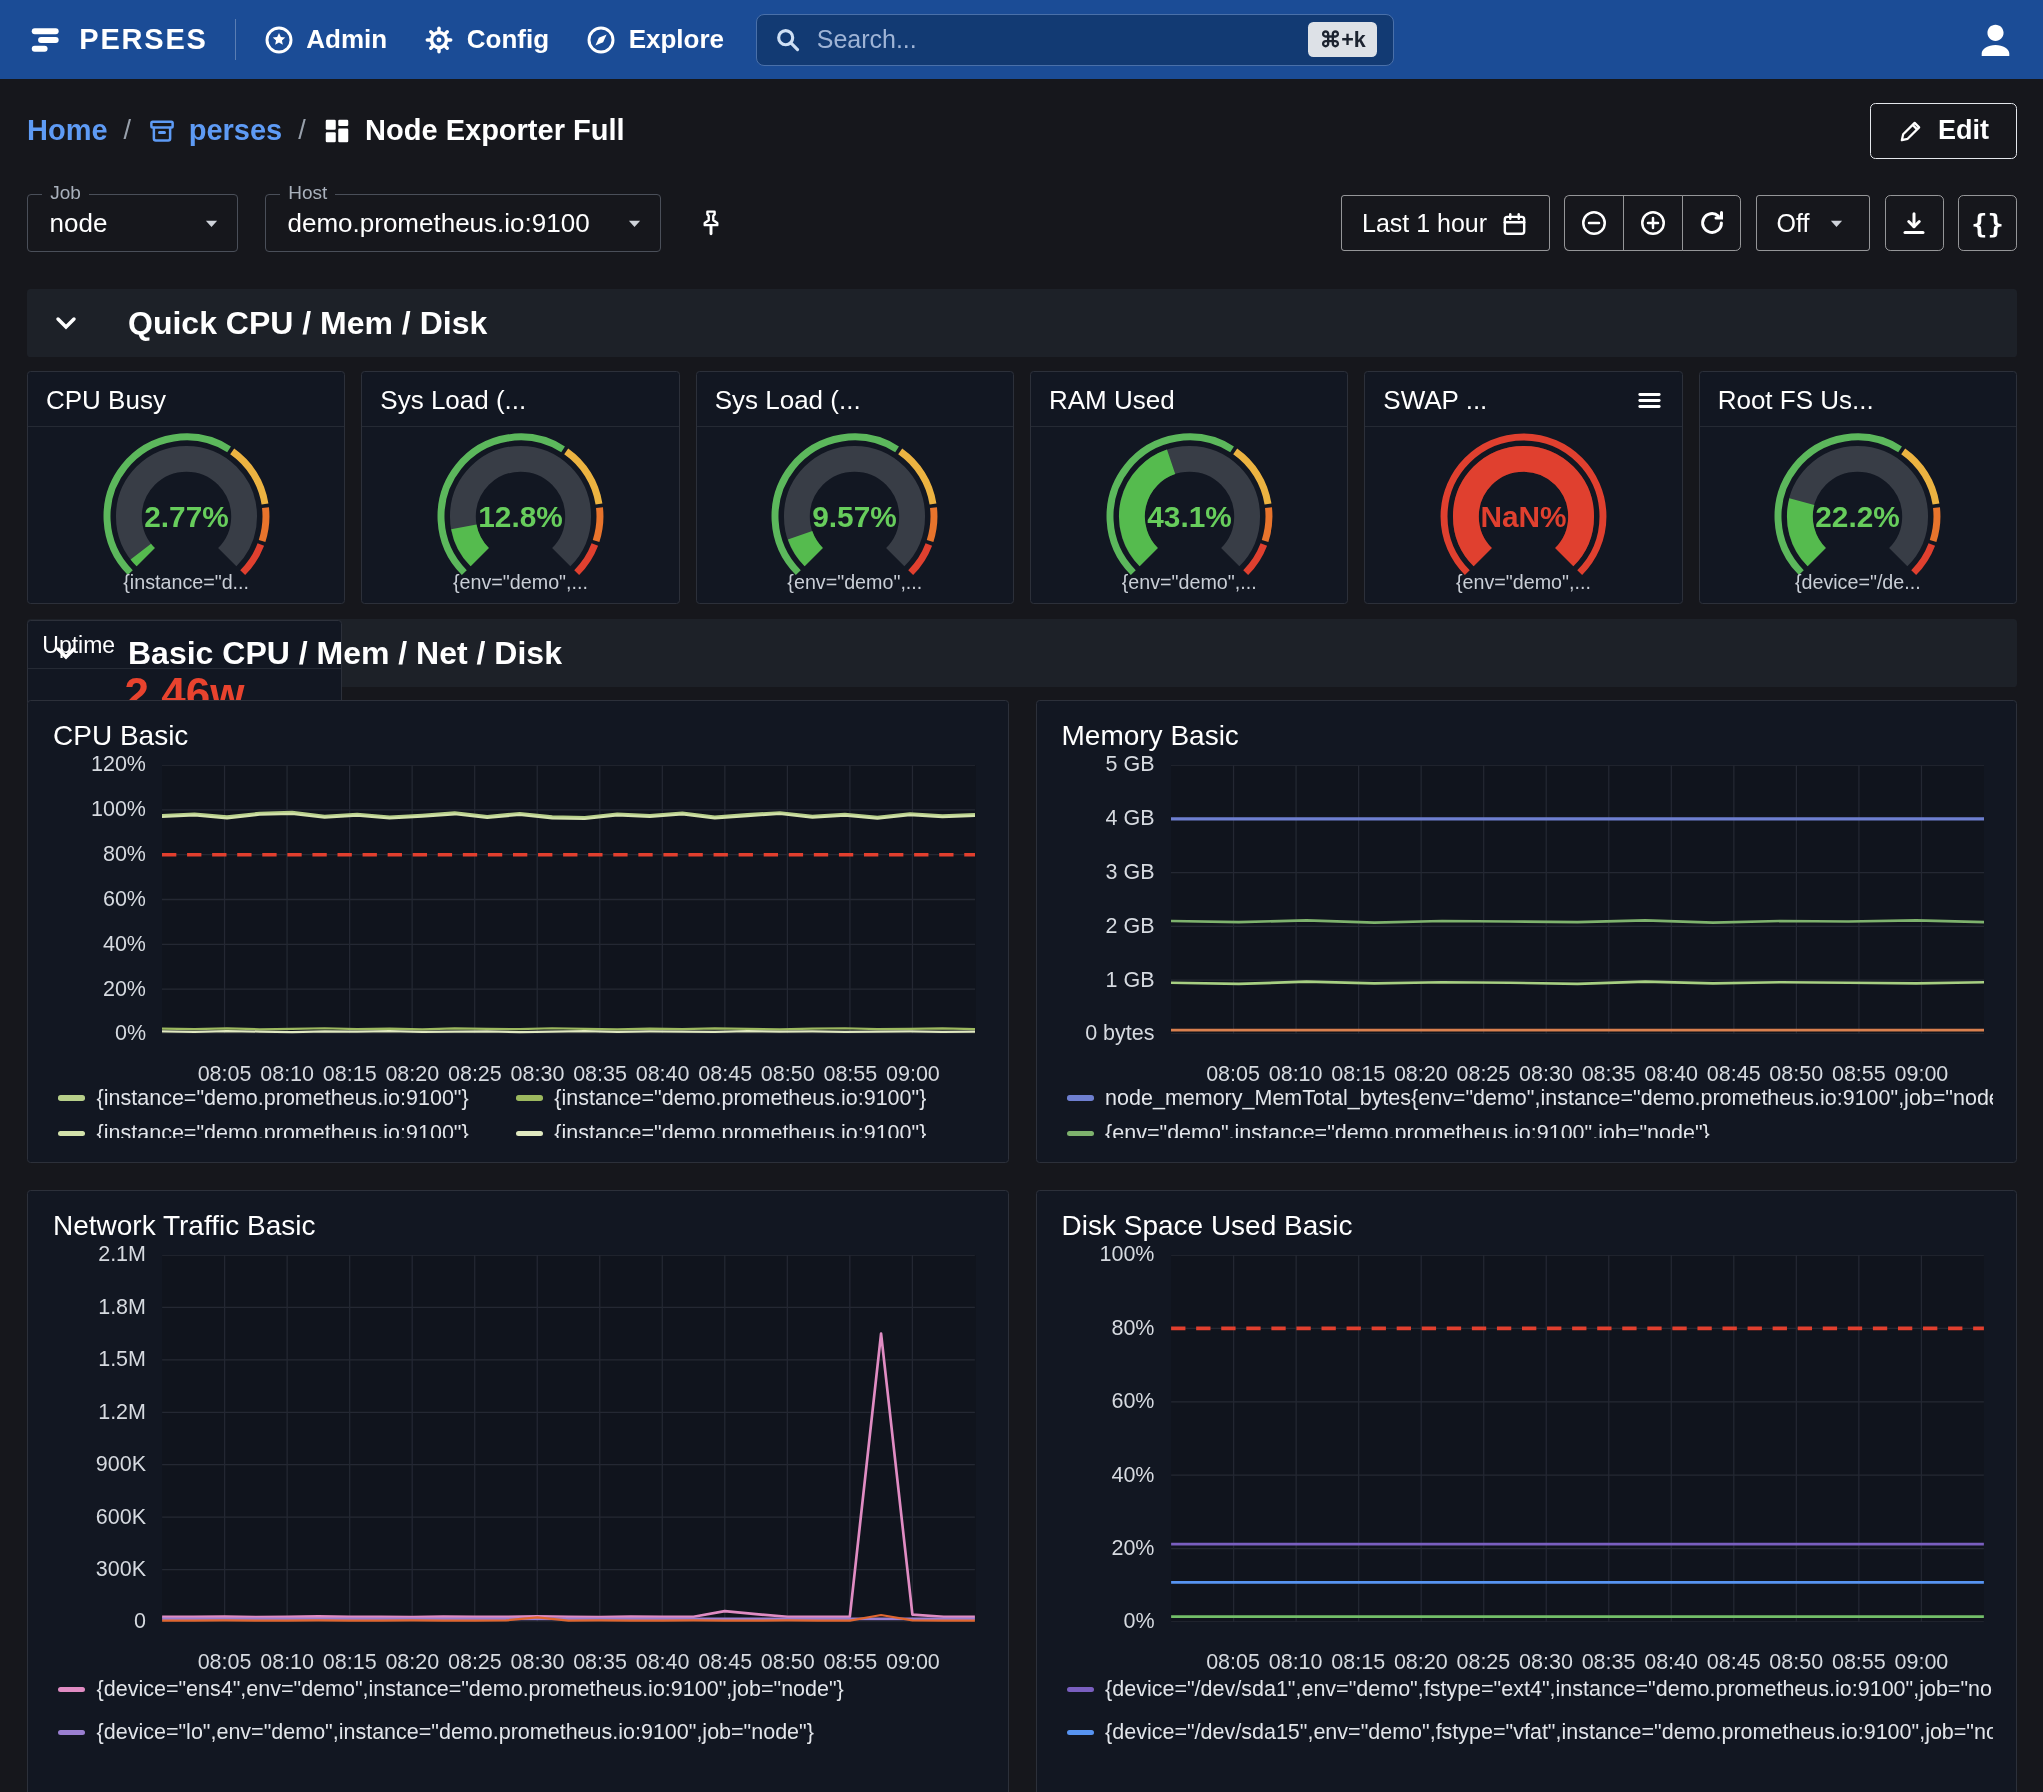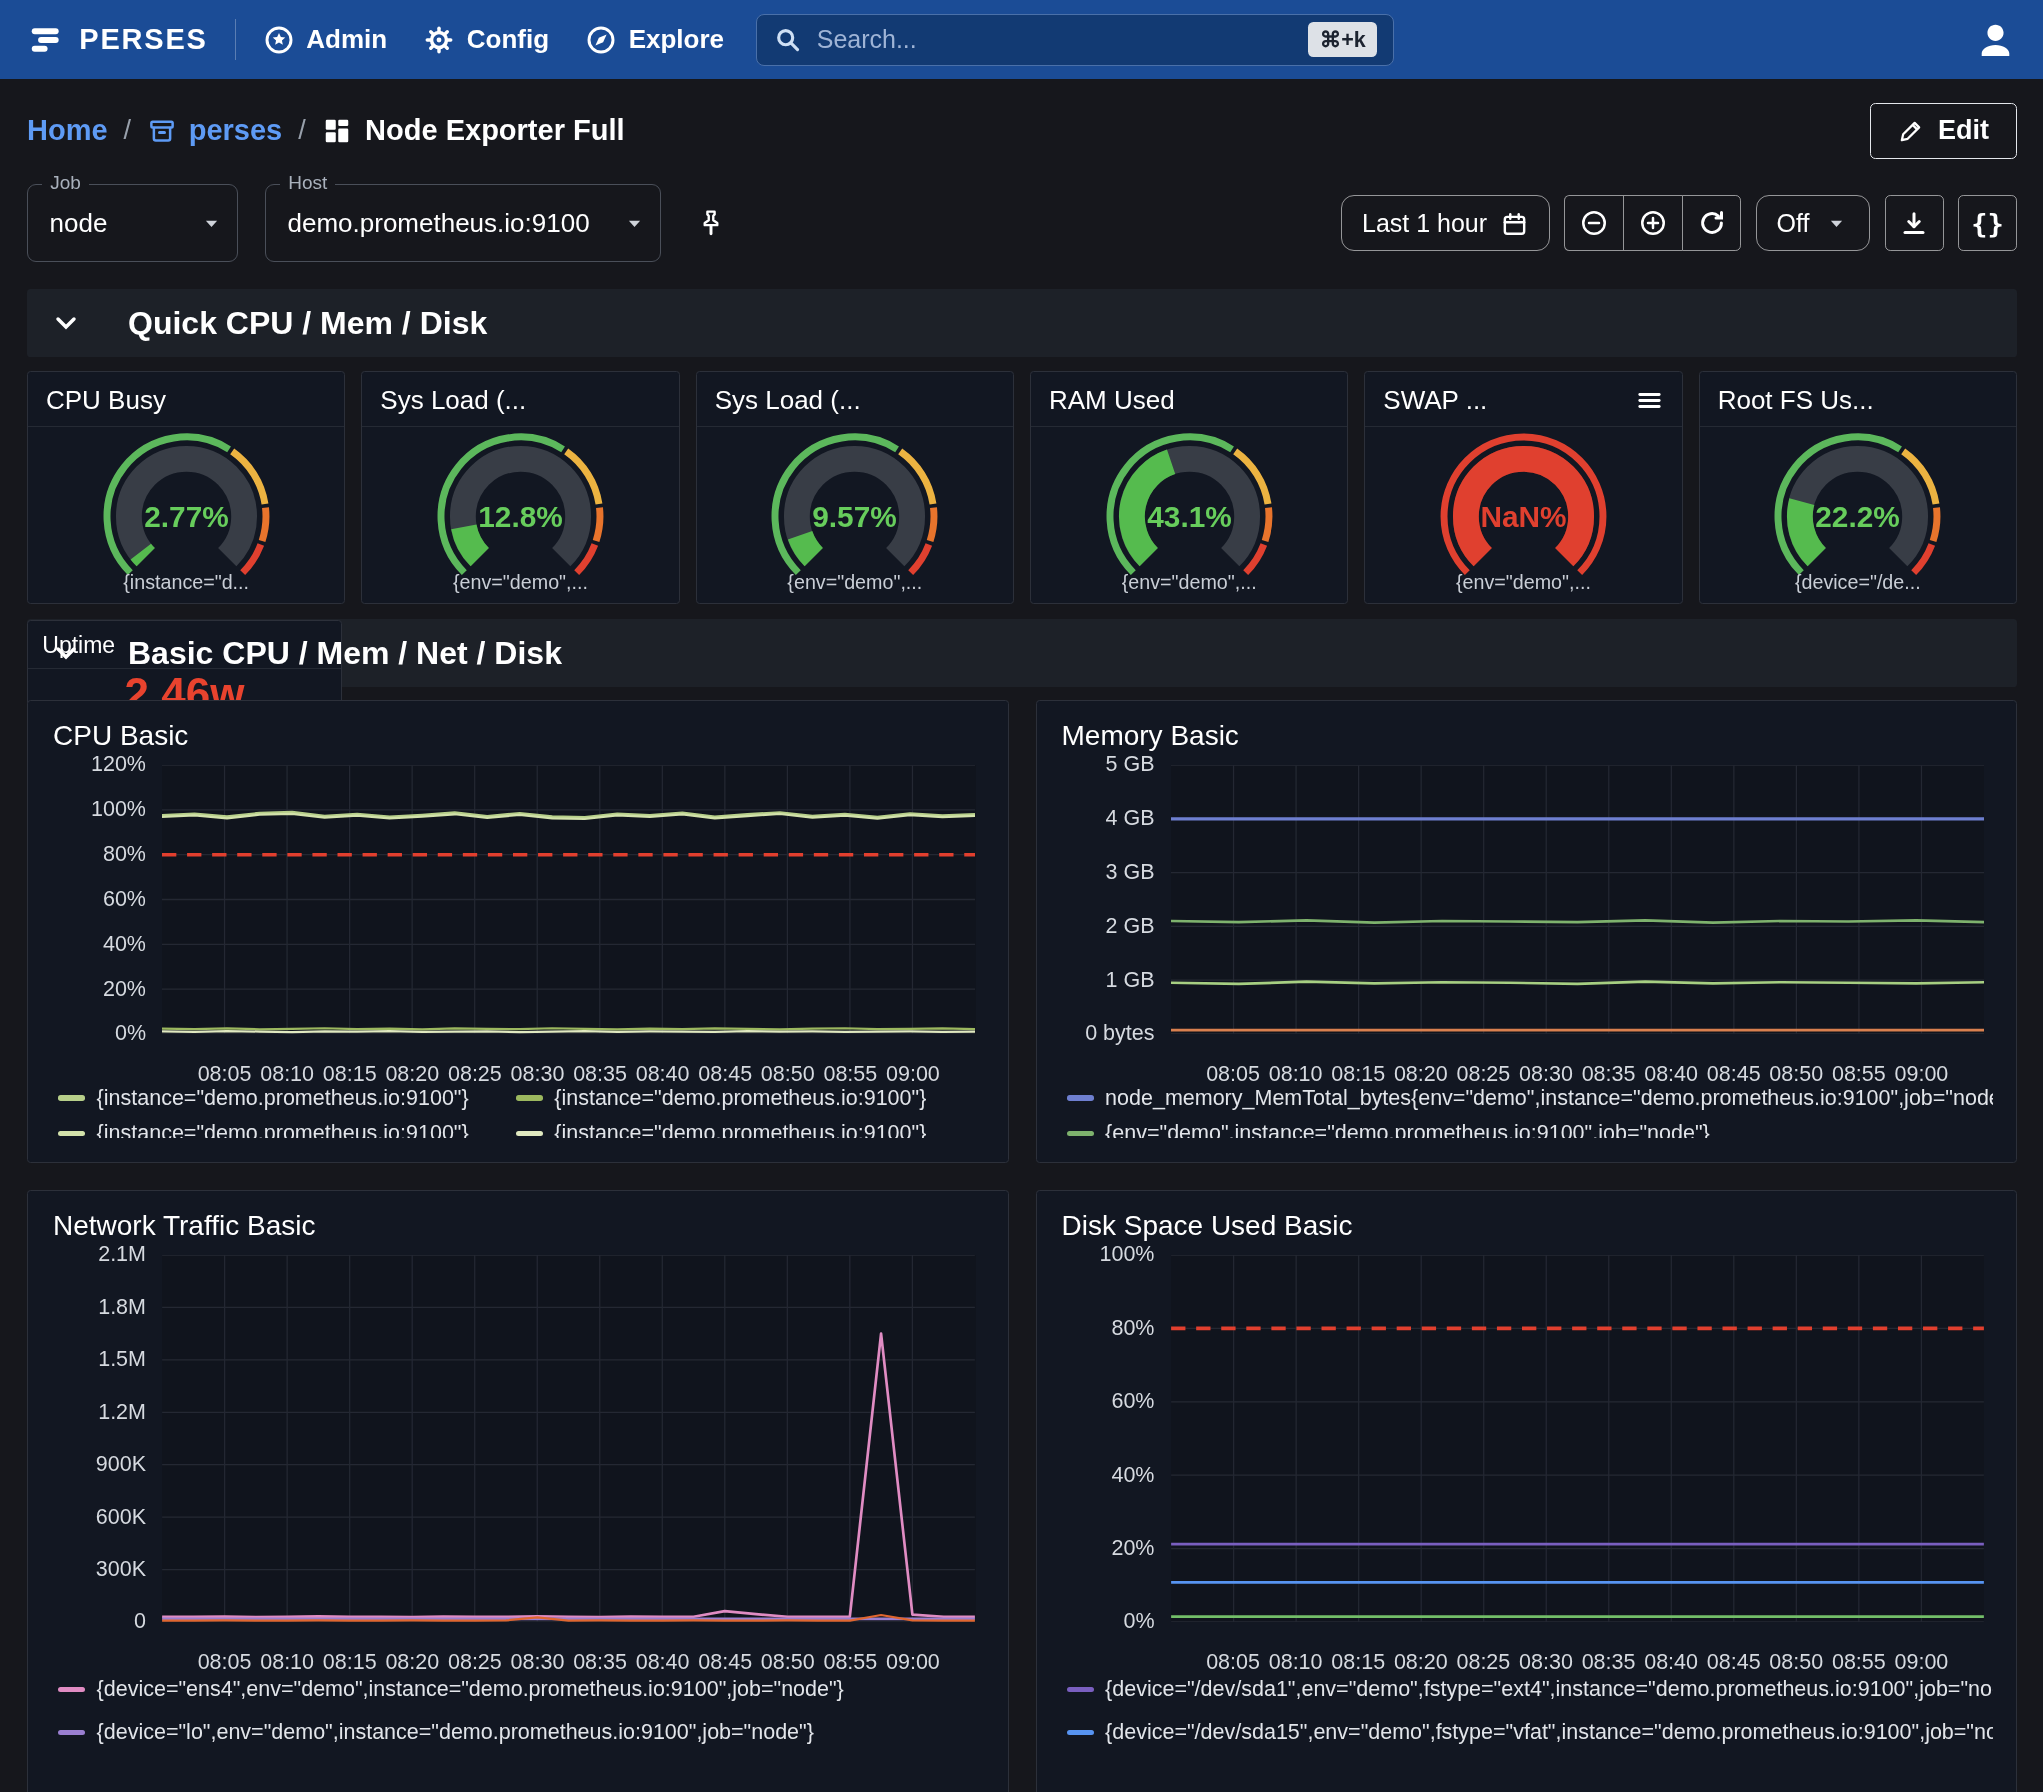--- a/index.html
+++ b/index.html
@@ -27,29 +27,29 @@
   .content { padding:0 27px; }
 
   .breadcrumb-row { display:flex; align-items:center; margin-top:23px; height:57px; }
   .crumb-link { color:#5e9bf5; font-size:29px; font-weight:bold; cursor:pointer; display:flex; align-items:center; gap:11.6px; }
   .crumb-sep { color:#98a0ab; margin:0 16px; font-size:27px; }
   .crumb-current { color:#fff; font-size:29px; font-weight:bold; display:flex; align-items:center; gap:13.4px; }
   .edit-btn { margin-left:auto; border:1.8px solid #e4e7ec; border-radius:5.4px; padding:0 27px; height:56px;
               display:flex; align-items:center; gap:13.4px; font-size:27px; font-weight:bold; color:#fff; cursor:pointer; }
 
   .filter-row { display:flex; align-items:center; margin-top:30px; gap:27px; height:68px; }
-  .select { position:relative; border:1.3px solid #4a4f59; border-radius:9px; height:78px;
+  .select { position:relative; border:1.3px solid #4a4f59; border-radius:4px; height:58px;
             display:flex; align-items:center; padding:0 56px 0 21.5px; cursor:pointer; }
   .select-label { position:absolute; top:-13.4px; left:14.3px; background:#16171c; padding:0 8px; font-size:19px; color:#a9b1bc; }
   .select-value { font-size:26px; color:#fff; white-space:nowrap; }
   .select-caret { position:absolute; right:12.5px; }
   .pin-btn { cursor:pointer; padding:7.2px; }
 
   .controls { margin-left:auto; display:flex; align-items:center; gap:14.3px; }
-  .btn-outline { border:1.3px solid rgba(255,255,255,.55); border-radius:13px; height:56px;
+  .btn-outline { border:1.3px solid rgba(255,255,255,.55); border-radius:3px; height:56px;
                  display:flex; align-items:center; gap:13.4px; padding:0 19.7px; font-size:25px; color:#fff; cursor:pointer; }
   .icon-btn { width:59px; height:56px; border:1.3px solid rgba(255,255,255,.55); border-radius:5.4px;
               display:flex; align-items:center; justify-content:center; cursor:pointer; color:#fff; }
   .btn-group { display:flex; }
   .btn-group .icon-btn { border-radius:0; border-right-width:0; }
   .btn-group .icon-btn:first-child { border-radius:5.4px 0 0 5.4px; }
   .btn-group .icon-btn:last-child { border-radius:0 5.4px 5.4px 0; border-right-width:1.3px; }
   .braces { font-size:27px; font-weight:bold; font-family:"DejaVu Sans Mono", monospace; }
 
   .section-bar { margin-top:32px; background:#1d2128; border-radius:3.6px; height:68px;

